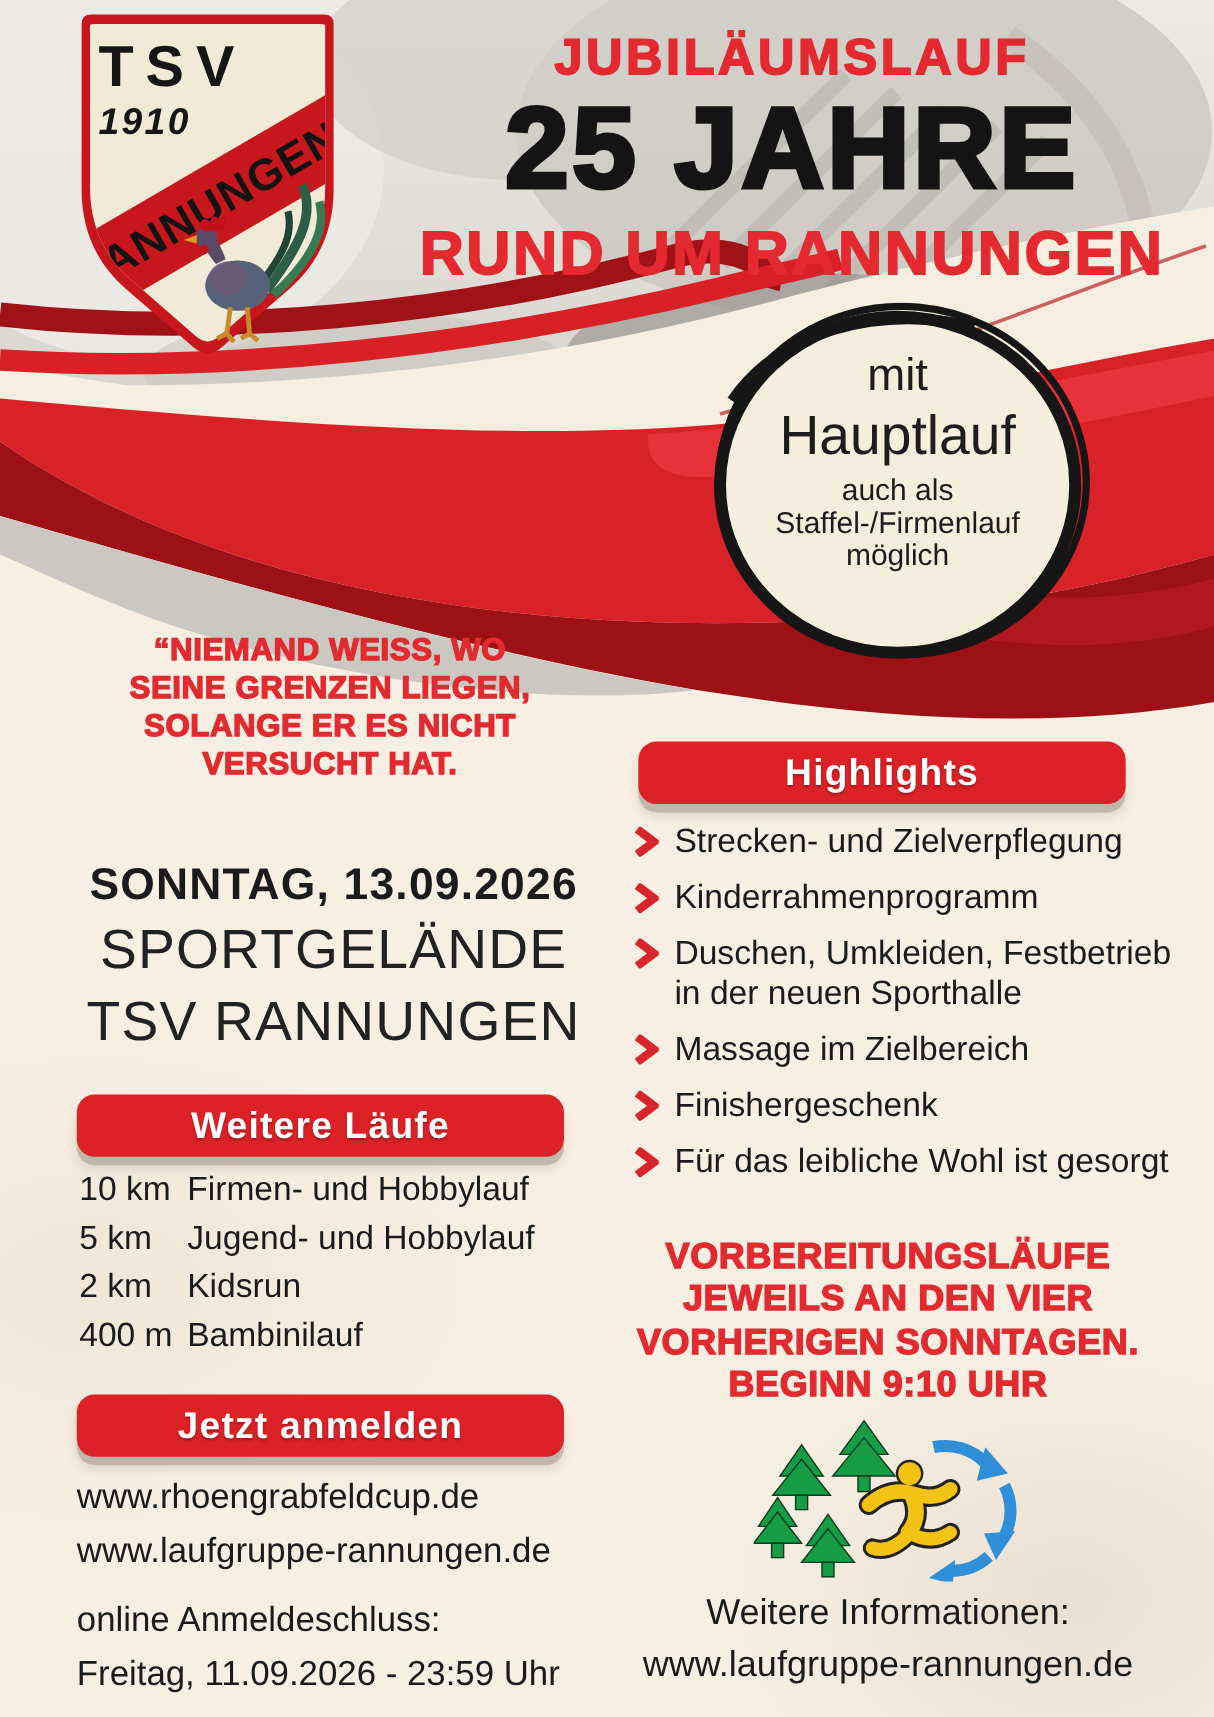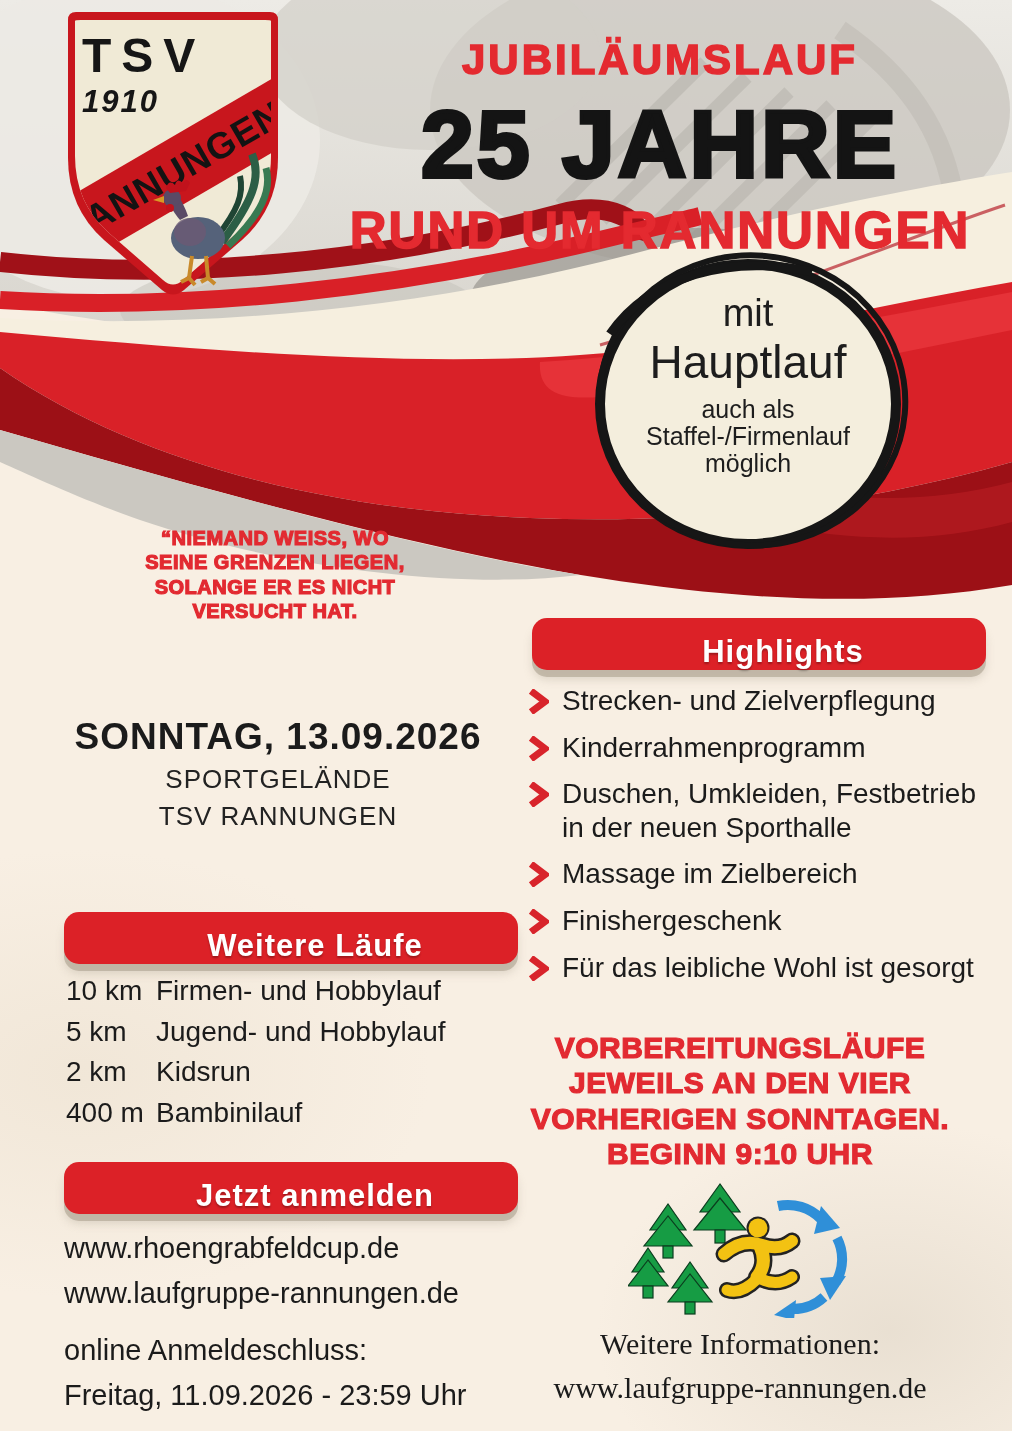--- a/index.html
+++ b/index.html
@@ -9,47 +9,47 @@
       radial-gradient(420px 300px at 88% 93%, rgba(205,195,178,.35), rgba(205,195,178,0) 70%),
       radial-gradient(500px 320px at 8% 75%, rgba(236,225,208,.6), rgba(236,225,208,0) 70%),
       #f8efe3;
     font-family:"Liberation Sans","DejaVu Sans",sans-serif;color:#1b1b1b;
   }
   .abs{position:absolute;}
   svg{display:block;}
 
   
   .header{left:322px;top:24px;width:676px;text-align:center;}
-  .kicker{margin:12px;color:#e42a30;font-size:42px;font-weight:bold;letter-spacing:3px;-webkit-text-stroke:1.5px #e42a30;}
+  .kicker{margin:0;color:#e42a30;font-size:42px;font-weight:bold;letter-spacing:3px;-webkit-text-stroke:1.5px #e42a30;}
   .title{margin:4px 0 0;color:#141414;font-size:95px;line-height:1.02;font-weight:bold;letter-spacing:3px;-webkit-text-stroke:4px #141414;}
   .subtitle{margin:8px 0 0;color:#e42a30;font-size:51px;font-weight:bold;letter-spacing:2px;-webkit-text-stroke:1.5px #e42a30;}
 
   
   .badge{left:580px;top:252px;width:336px;height:310px;}
   .badge-ring{position:absolute;left:0;top:0;}
   .badge-content{position:absolute;left:28px;top:40px;width:280px;text-align:center;}
   .badge-intro{font-size:38px;line-height:1.15;color:#1d1d1d;}
   .badge-distance{font-size:64px;line-height:1.05;font-weight:bold;color:#d8242b;letter-spacing:2px;}
   .badge-race{font-size:46px;line-height:1.15;color:#1d1d1d;}
   .badge-note{font-size:25px;line-height:1.08;color:#1d1d1d;margin-top:7px;}
   .badge-note div{line-height:1.08;}
 
   
   .quote{left:52px;top:526px;width:446px;text-align:center;color:#e22a31;
-         font-size:20px;line-height:1.22;font-weight:bold;-webkit-text-stroke:1.2px #e22a31;letter-spacing:.5px;}
+         font-size:26px;line-height:1.22;font-weight:bold;-webkit-text-stroke:1.2px #e22a31;letter-spacing:.5px;}
 
   
   .event{left:38px;top:716px;width:480px;text-align:center;}
   .event-date{font-size:37px;font-weight:bold;letter-spacing:1px;}
-  .event-venue{font-size:26px;margin-top:6px;letter-spacing:1px;color:#222;}
+  .event-venue{font-size:46px;margin-top:6px;letter-spacing:1px;color:#222;}
 
   
   .btn{position:absolute;height:52px;background:#dc2127;border-radius:15px;
-       display:flex;align-items:flex-end;justify-content:center;
-       box-shadow:0 7px 0 rgba(167,156,139,.55),0 10px 8px rgba(167,156,139,.3);padding-left:48px;}
+       display:flex;align-items:center;justify-content:center;
+       box-shadow:0 7px 0 rgba(167,156,139,.55),0 10px 8px rgba(167,156,139,.3);}
   .btn span{color:#fff;font-size:31px;font-weight:bold;letter-spacing:1px;text-shadow:0 2px 2px rgba(0,0,0,.28);}
 
   
   .runs-list{left:66px;top:974px;width:430px;font-size:28px;}
   .run-row{display:flex;margin-bottom:7px;line-height:1.2;}
   .run-dist{width:90px;flex:none;}
   .run-name{flex:1;}
 
   
   .reg-urls{left:64px;top:1226px;width:440px;font-size:29px;line-height:1.55;}
@@ -58,21 +58,21 @@
   
   .hl-list{left:528px;top:684px;width:448px;display:flex;flex-direction:column;gap:13px;}
   .hl-item{display:flex;gap:13px;align-items:flex-start;font-size:28px;line-height:1.2;}
   .hl-item svg{flex:none;margin-top:5px;}
 
   
   .prep{left:512px;top:1030px;width:456px;text-align:center;color:#e22a31;
         font-size:30px;line-height:1.18;font-weight:bold;-webkit-text-stroke:1.2px #e22a31;letter-spacing:.5px;}
 
   
-  .more-info{left:512px;top:1322px;width:456px;text-align:center;font-size:30px;line-height:1.45;font-family:Liberation Serif, serif;}
+  .more-info{left:512px;top:1322px;width:456px;text-align:center;font-size:30px;line-height:1.45;}
 </style>
 </head>
 <body>
 
 <div class="poster">
 
   <svg class="abs" style="left:0;top:0;" width="1012" height="680" viewBox="0 0 1012 680">
     <defs>
       <linearGradient id="gphoto" x1="0" y1="0" x2="0" y2="1">
         <stop offset="0" stop-color="#edebe6"></stop>

